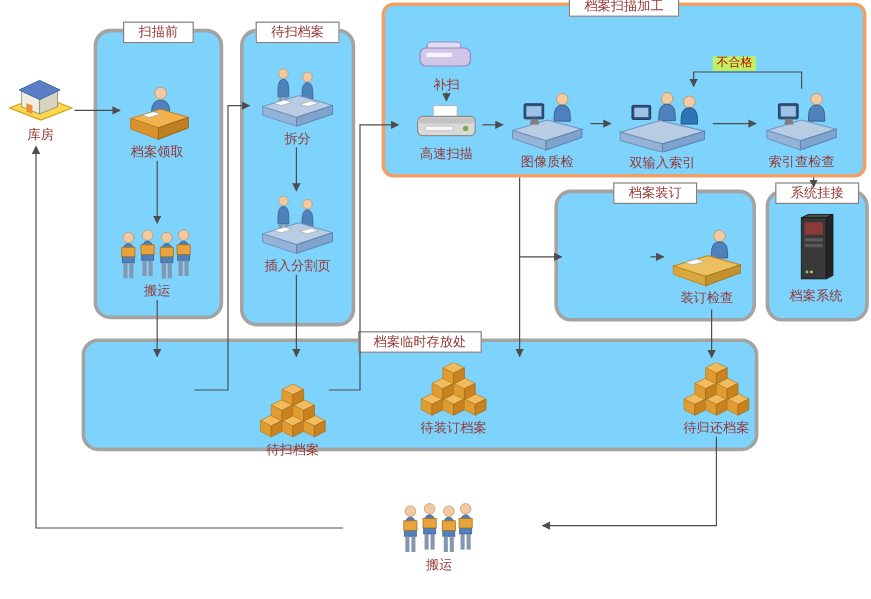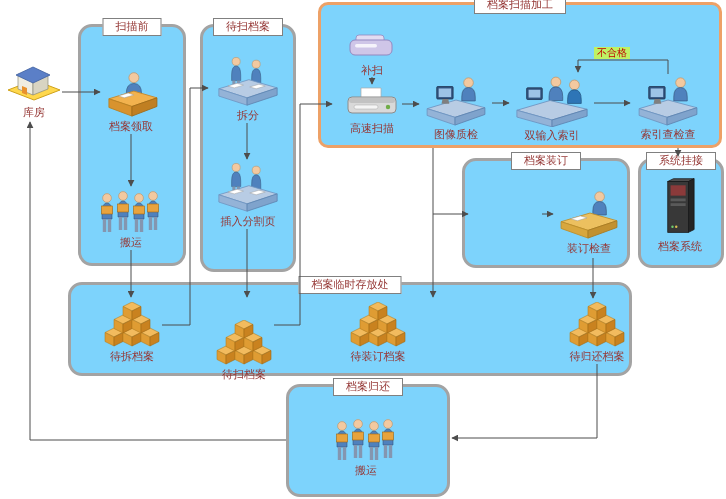--- a/index.html
+++ b/index.html
@@ -154,23 +154,20 @@
   </div>
   <div class="gbox" style="left:462px;top:158px;width:168px;height:110px">
     <div class="gtitle">档案装订</div>
   </div>
   <div class="gbox" style="left:638px;top:158px;width:86px;height:110px">
     <div class="gtitle">系统挂接</div>
   </div>
   <div class="gbox" style="left:68px;top:282px;width:564px;height:94px">
     <div class="gtitle">档案临时存放处</div>
   </div>
-  <div class="gbox" style="left:286px;top:384px;width:164px;height:113px">
-    <div class="gtitle">档案归还</div>
-  </div>
 
   <div class="step" style="left:6px;top:56px;width:56px">
     <svg width="56" height="48">
         <use href="#sym-warehouse"></use>
       </svg>
     <div class="lbl">库房</div>
   </div>
 
   <div class="step" style="left:95px;top:70px;width:72px">
     <svg width="58" height="48">
@@ -237,26 +234,20 @@
     <div class="lbl">装订检查</div>
   </div>
 
   <div class="step" style="left:650px;top:174px;width:60px">
     <svg width="42" height="64">
         <use href="#sym-server"></use>
       </svg>
     <div class="lbl">档案系统</div>
   </div>
 
-  <div class="step" style="left:100px;top:302px;width:64px">
-    <svg width="56" height="46">
-        <use href="#sym-pile"></use>
-      </svg>
-    <div class="lbl">待拆档案</div>
-  </div>
   <div class="step" style="left:212px;top:320px;width:64px">
     <svg width="56" height="46">
         <use href="#sym-pile"></use>
       </svg>
     <div class="lbl">待扫档案</div>
   </div>
   <div class="step" style="left:342px;top:302px;width:72px">
     <svg width="56" height="46">
         <use href="#sym-pile"></use>
       </svg>

